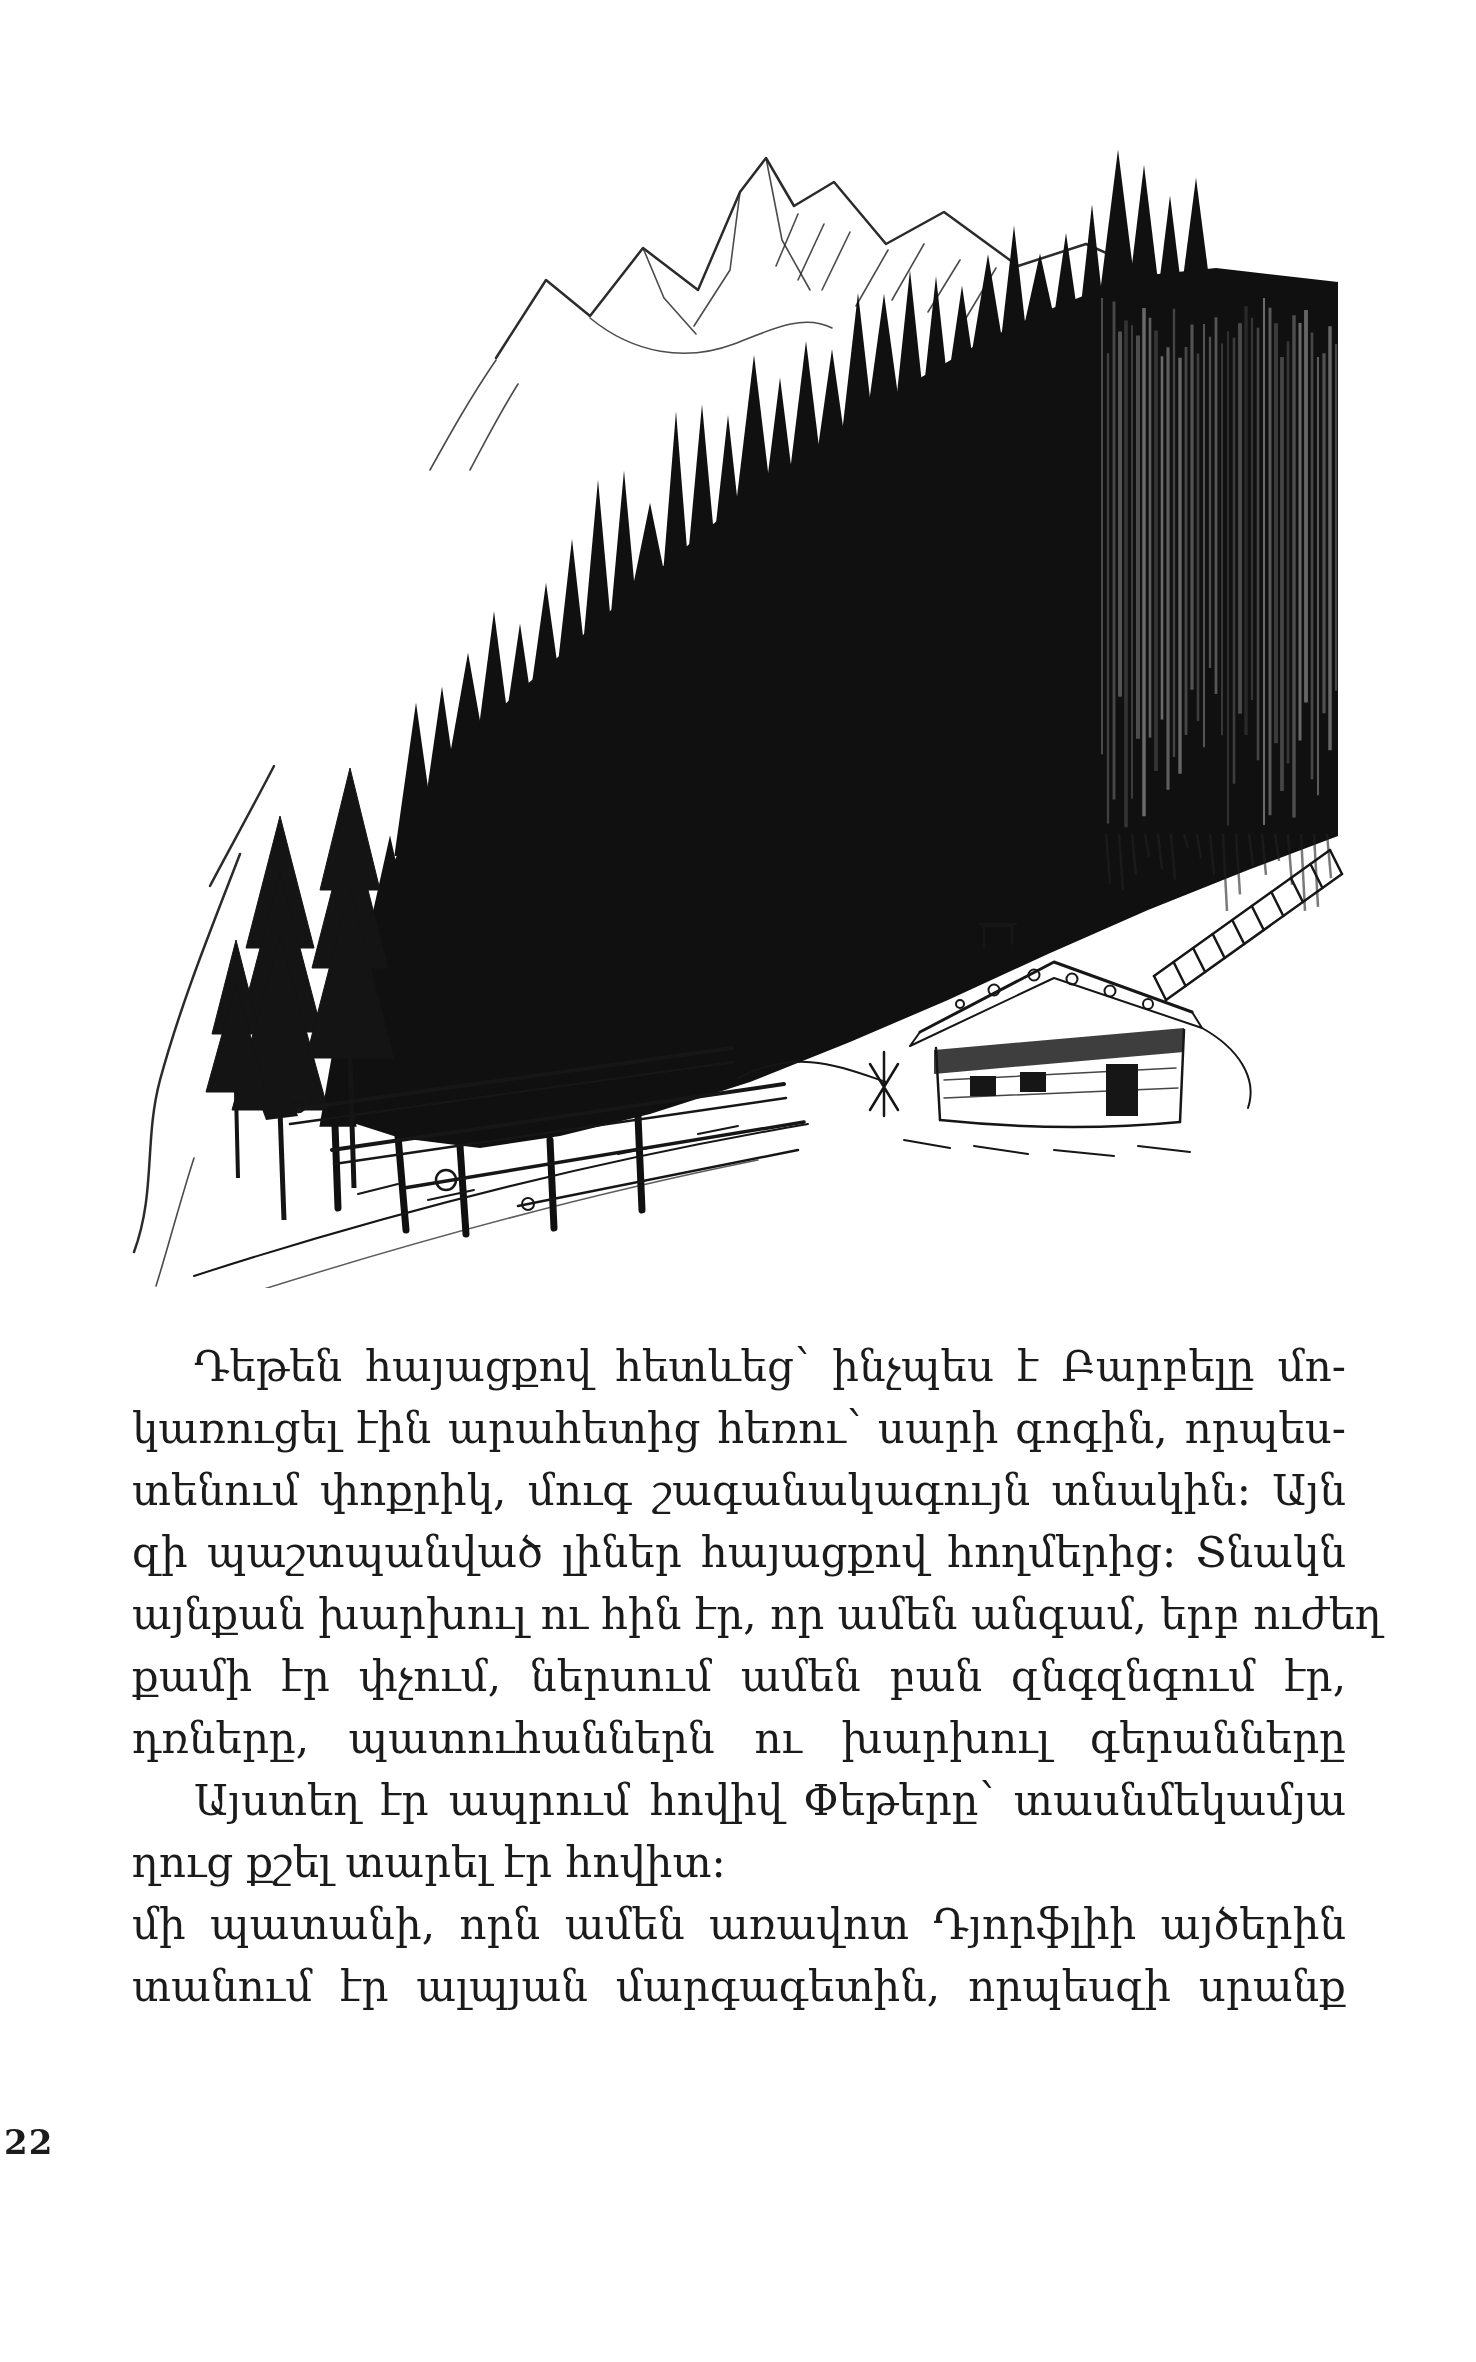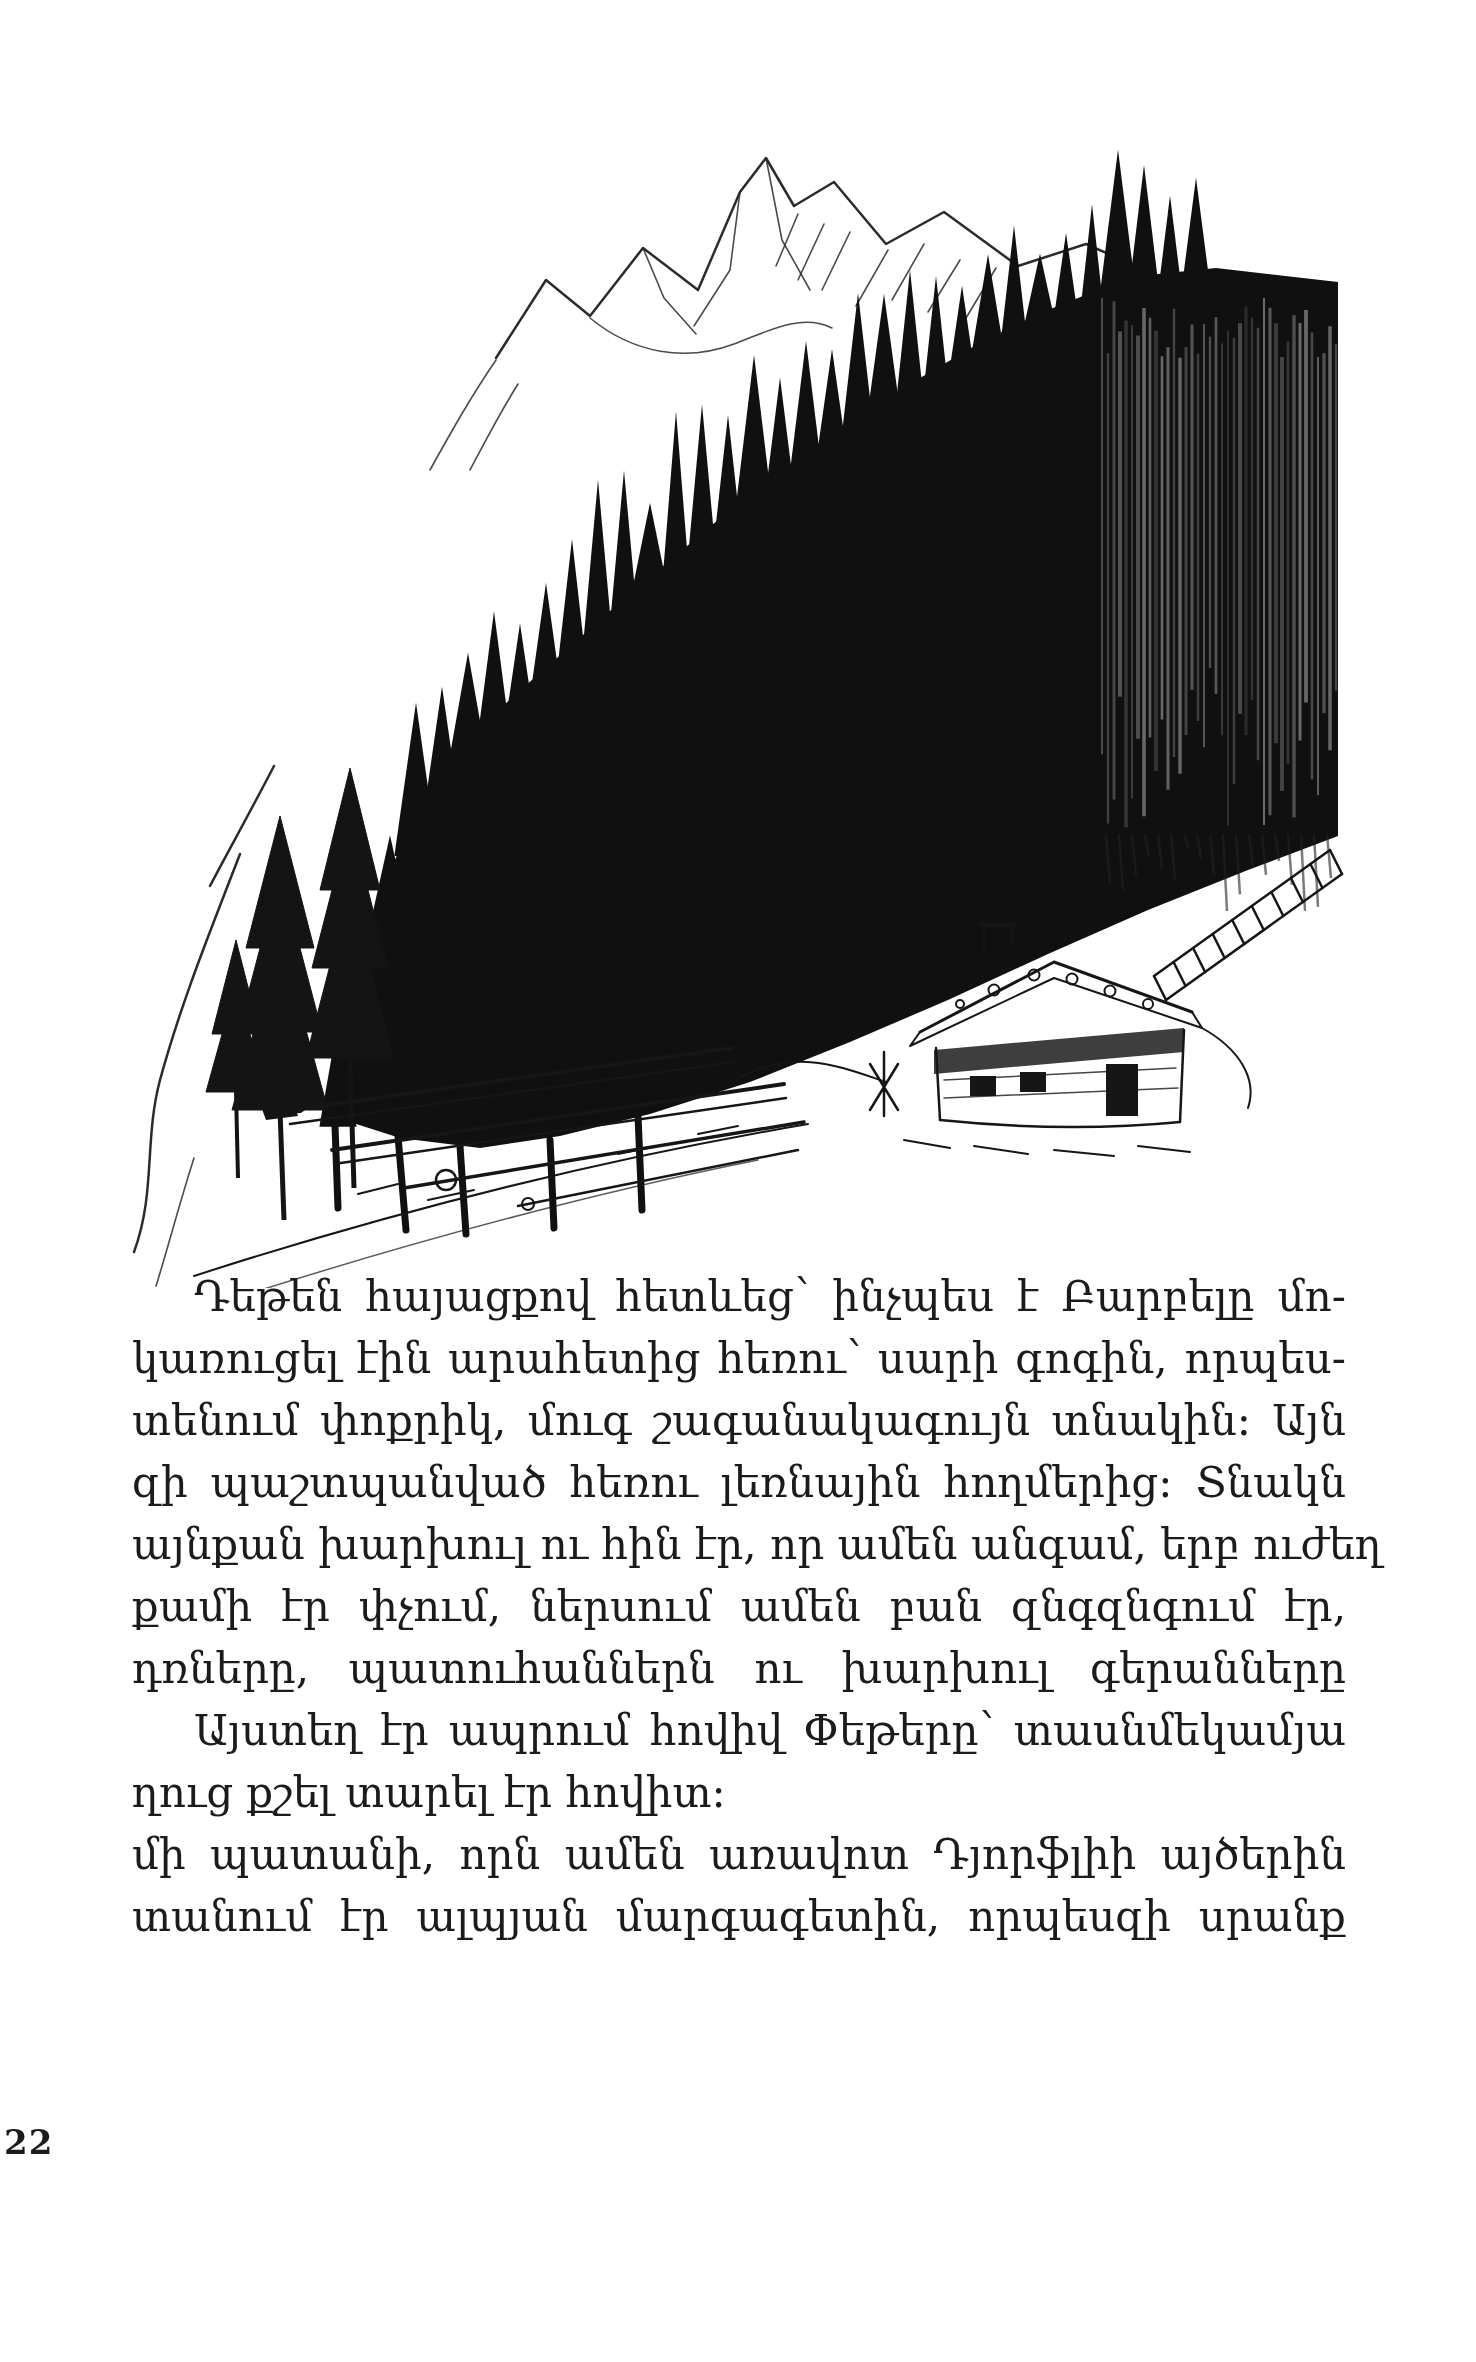--- a/index.html
+++ b/index.html
@@ -8,21 +8,21 @@
     font-family:"DejaVu Serif","DejaVu Sans",serif;color:#1b1b1b;overflow:hidden;
   }
   .illustration{
     position:absolute;left:98px;top:148px;width:1280px;height:1140px;
   }
   .illustration svg{width:100%;height:100%;display:block;}
   .sketch{stroke:#2b2b2b;fill:none;stroke-width:2.5;stroke-linejoin:round;stroke-linecap:round;}
   .thin{stroke-width:1.6;opacity:.85;}
   .ink{stroke:#161616;stroke-linecap:round;stroke-linejoin:round;}
   .text-block{
-    position:absolute;left:132px;top:1266px;width:1214px;
+    position:absolute;left:132px;top:1336px;width:1214px;
     font-size:42px;line-height:62px;
   }
   .line{text-align:justify;text-align-last:justify;height:62px;white-space:nowrap;}
   .line.no-justify{text-align-last:left;}
   .line.indent{text-indent:62px;}
   .page-number{
     position:absolute;left:4px;top:2122px;width:100%;text-align:left;
     font-size:34px;font-weight:700;letter-spacing:1px;
   }
 </style>
@@ -225,21 +225,21 @@
       <path stroke-width="1.5" opacity="0.7" d="M150 1146 C340 1086 520 1040 660 1012"></path>
       <path stroke-width="2" d="M640 930 C700 900 740 918 788 934"></path>
     </g>
   </svg>
 </div>
 
 <div class="text-block">
     <div class="line indent">Դեթեն հայացքով հետևեց՝ ինչպես է Բարբելը մո-</div>
     <div class="line">կառուցել էին արահետից հեռու՝ սարի գոգին, որպես-</div>
     <div class="line">տենում փոքրիկ, մուգ շագանակագույն տնակին։ Այն</div>
-    <div class="line">զի պաշտպանված հեռու լեռնային հողմերից։ Տնակն</div>
+    <div class="line">զի պաշտպանված լիներ հայացքով հողմերից։ Տնակն</div>
     <div class="line">այնքան խարխուլ ու հին էր, որ ամեն անգամ, երբ ուժեղ</div>
     <div class="line">քամի էր փչում, ներսում ամեն բան զնգզնգում էր,</div>
     <div class="line">դռները, պատուհաններն ու խարխուլ գերանները</div>
     <div class="line indent">Այստեղ էր ապրում հովիվ Փեթերը՝ տասնմեկամյա</div>
     <div class="line no-justify">ղուց քշել տարել էր հովիտ։</div>
     <div class="line">մի պատանի, որն ամեն առավոտ Դյորֆլիի այծերին</div>
     <div class="line">տանում էր ալպյան մարգագետին, որպեսզի սրանք</div>
   </div>
 
 <div class="page-number">22</div>

